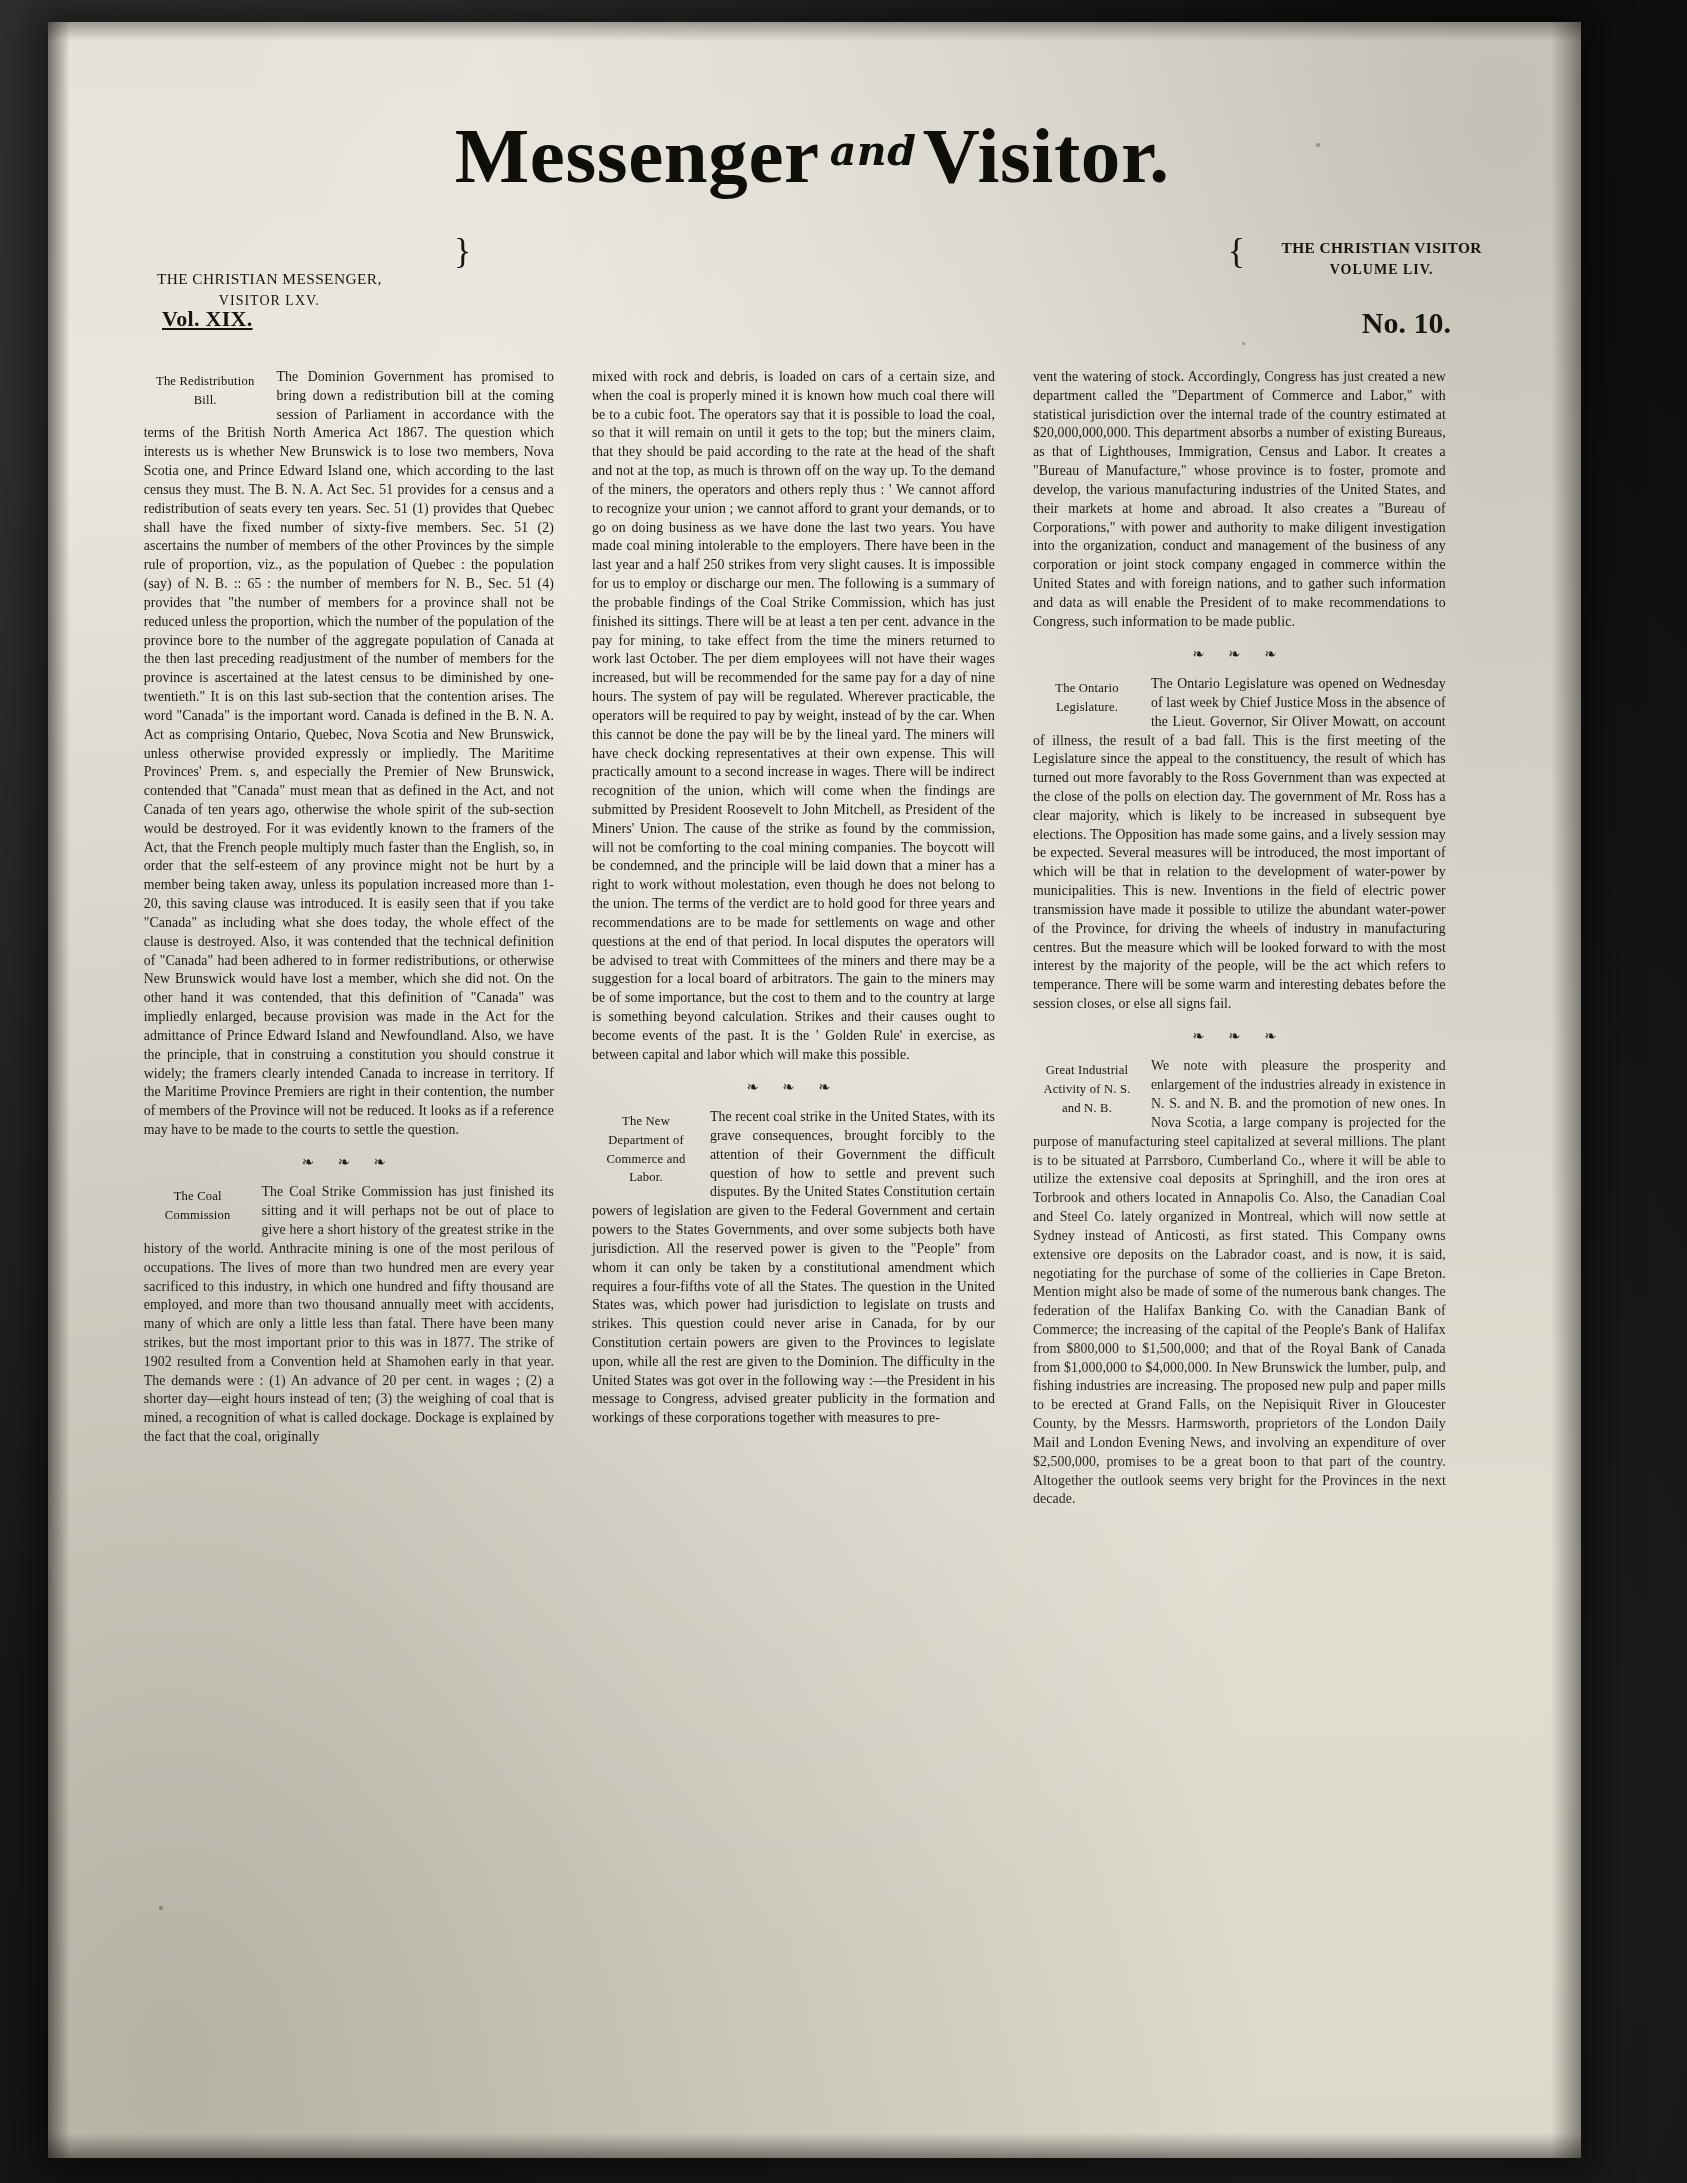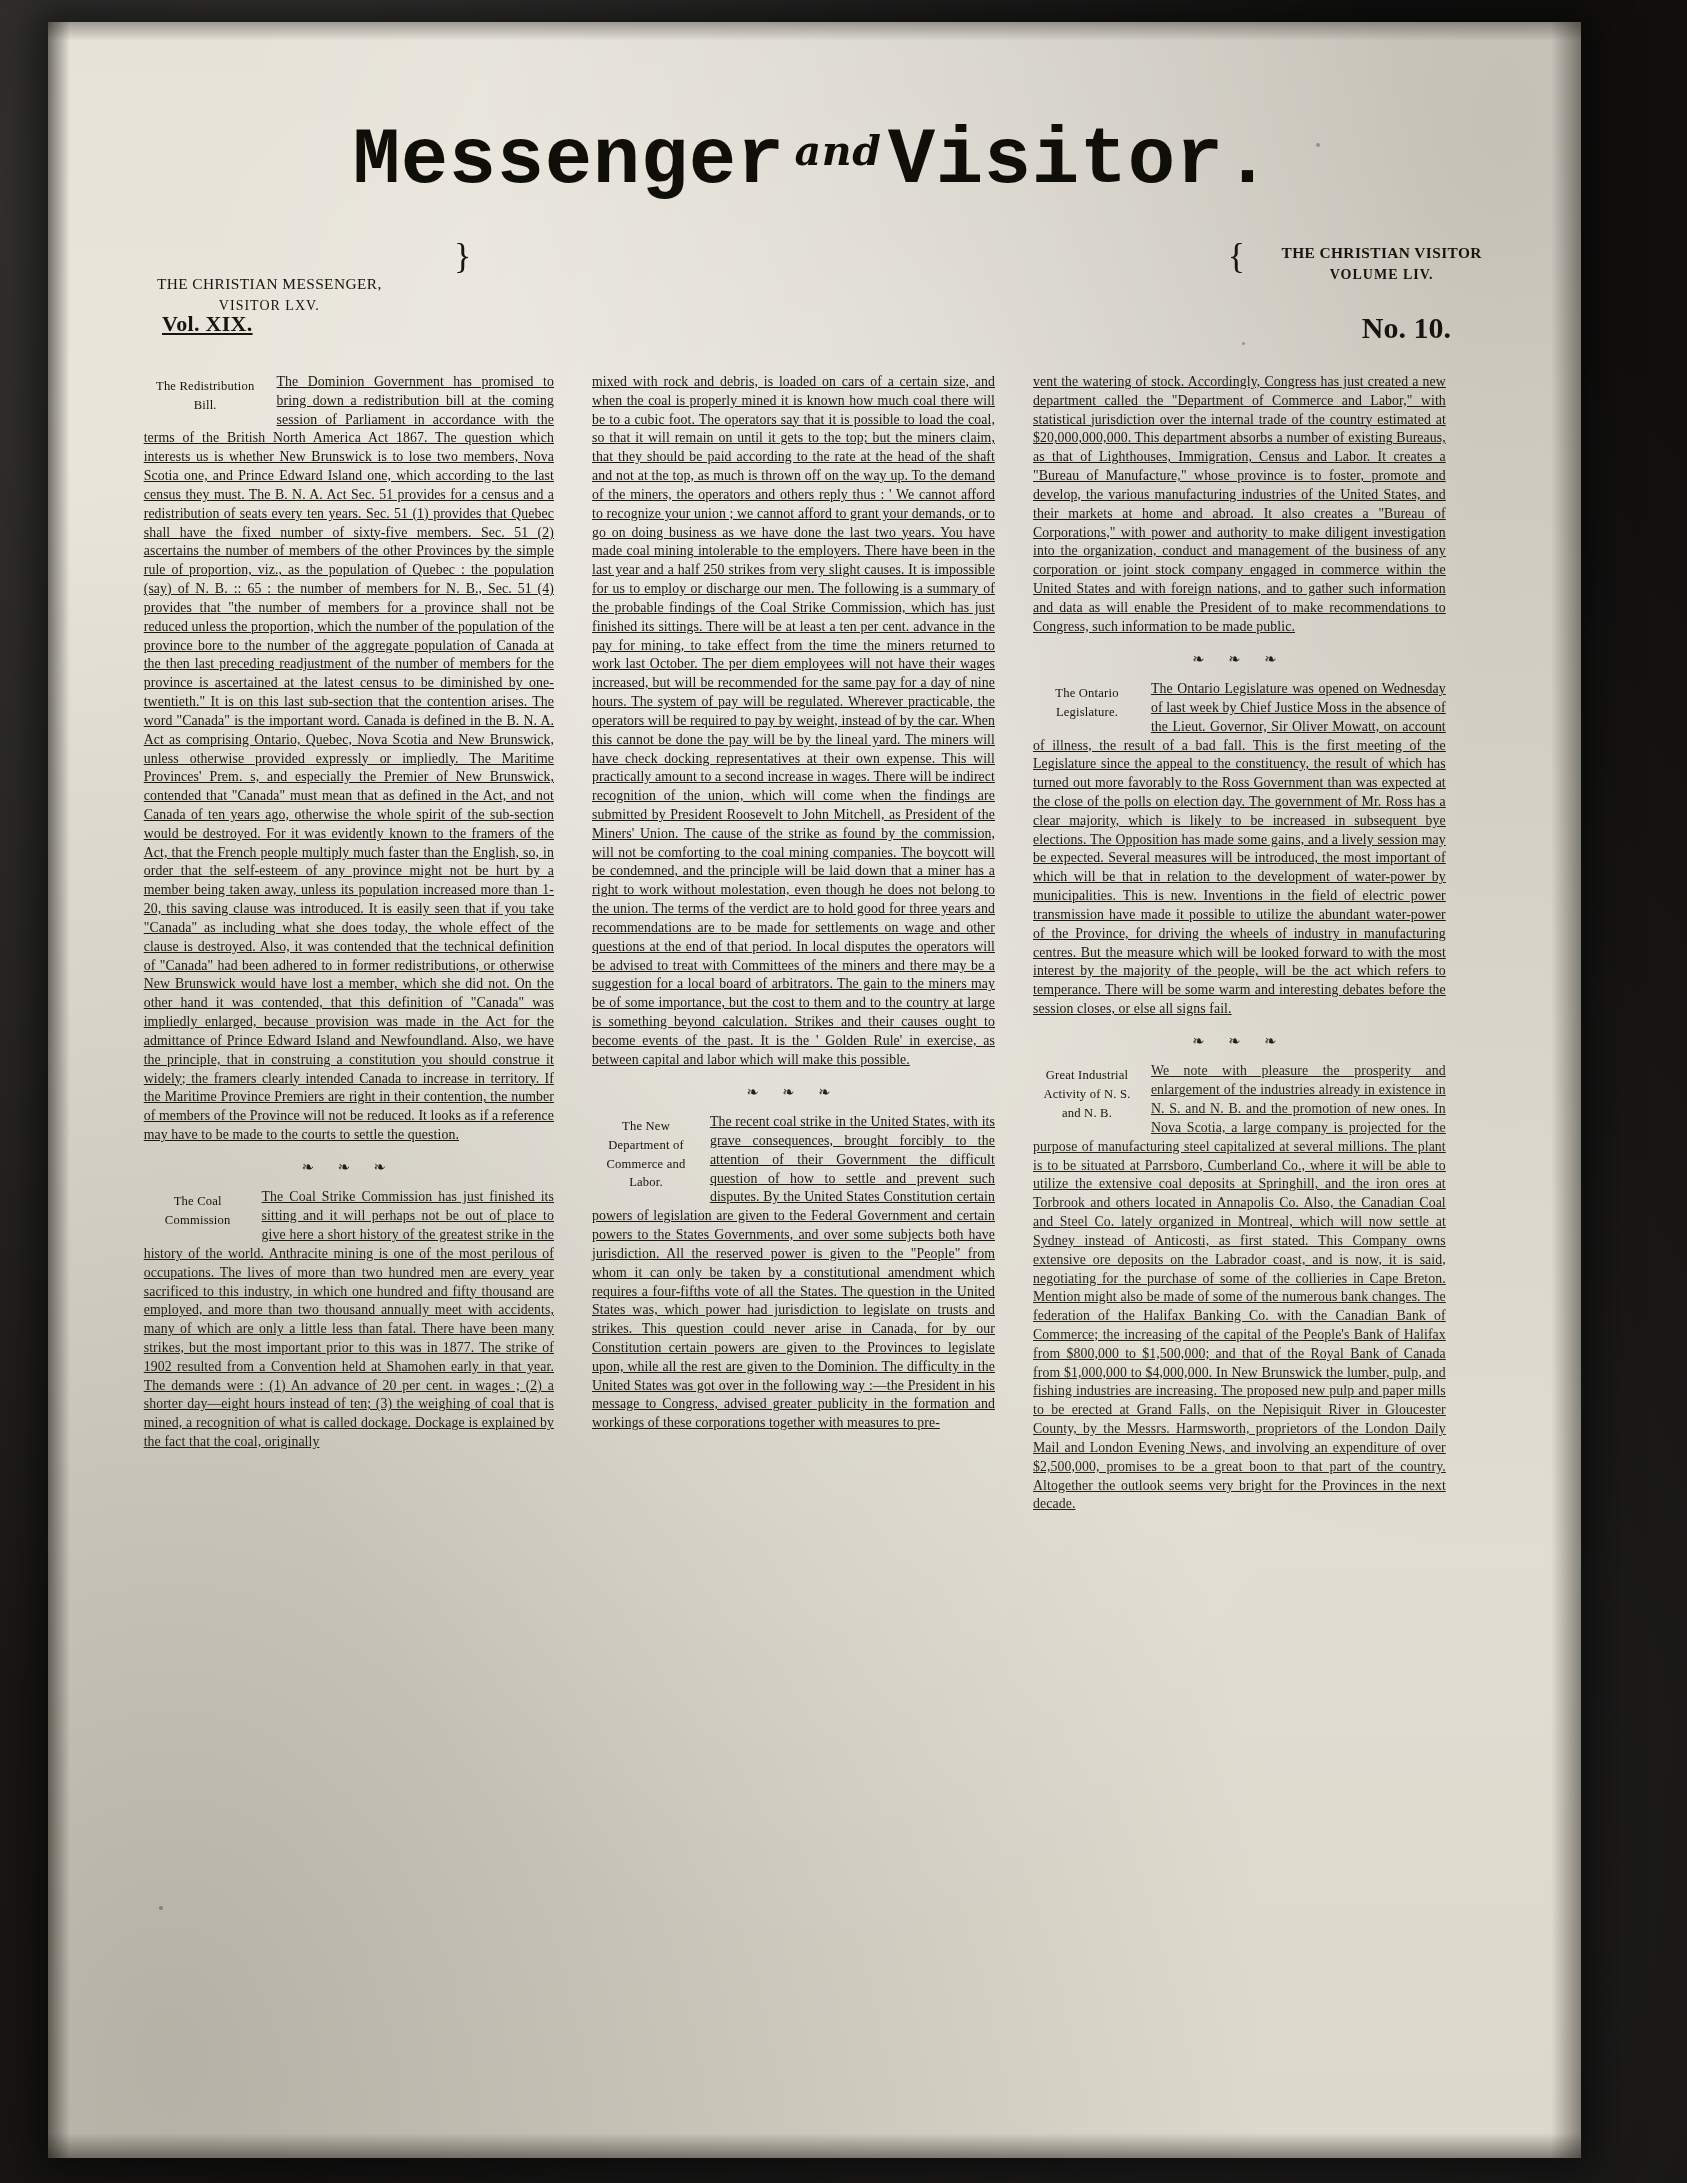--- a/index.html
+++ b/index.html
@@ -93,21 +93,21 @@
     font-family: "DejaVu Serif", serif;
     font-weight: bold;
     font-size: 79px;
     letter-spacing: 0.6px;
     line-height: 1.05;
     color: #100e09;
     white-space: nowrap;
     margin-left: -3.7px;
   }
   .masthead .mh-word {
-    font-family: Liberation Mono, monospace;
+    font-family: Liberation Serif, serif;
   }
   .masthead .mh-and {
     font-size: 41px;
     position: relative;
     top: -17px;
     margin: 0 6.2px 0 9.9px;
     font-style: italic;
   }
 
   
@@ -211,21 +211,20 @@
     font-size: 12.6px;
     line-height: 1.5;
     text-align: center;
     letter-spacing: 0.2px;
     color: #15130d;
   }
   .sidehead.w2 { width: 108px; }
   p.body {
     margin: 0 0 0 0;
     text-indent: 0;
-    text-decoration: underline;
   }
 
   .dots {
     text-align: center;
     font-size: 14.8px;
     letter-spacing: 9.9px;
     margin: 12.3px 0 11px 0;
     color: #23201a;
   }
   .clear { clear: both; }

